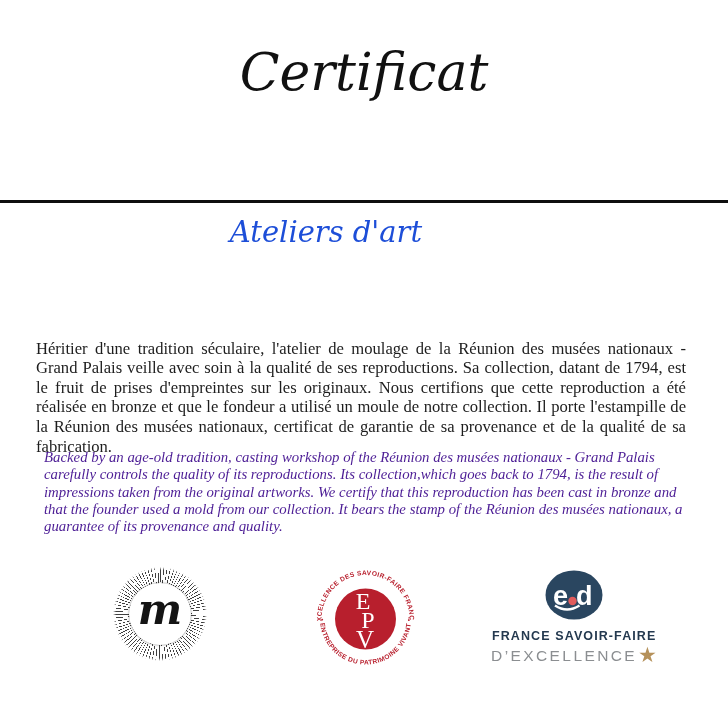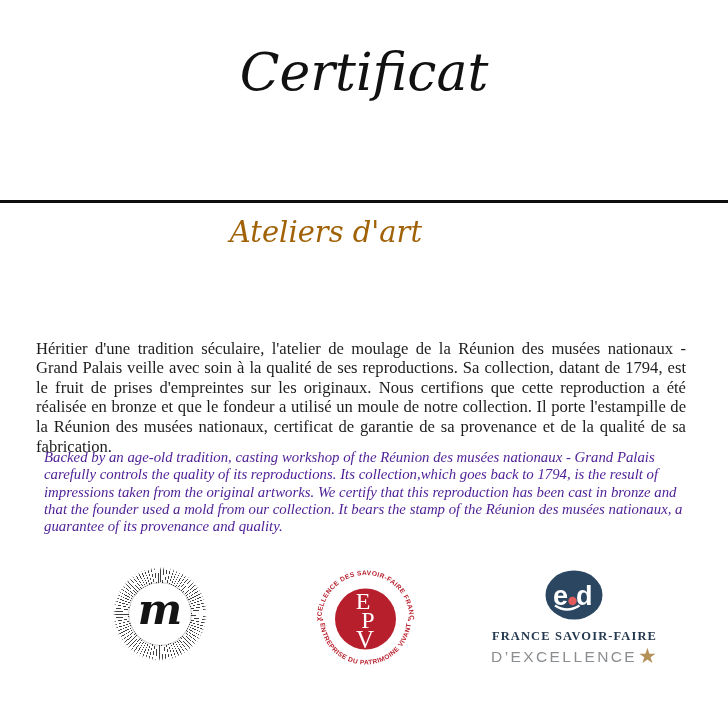--- a/index.html
+++ b/index.html
@@ -35,21 +35,21 @@
 
   
   .subtitle-block {
     position: absolute;
     top: 214px; left: 0; width: 652px;
     text-align: center;
     font-family: "DejaVu Serif", serif;
     font-style: italic;
     font-size: 29px;
     line-height: 37px;
-    color: #a16207;
+    color: #1d4ed8;
   }
 
   
   .body-fr {
     position: absolute;
     top: 322px; left: 36px; right: 42px;
     text-align: justify;
     font-family: "Liberation Serif", serif;
     font-size: 16.6px;
     line-height: 19.6px;
@@ -98,21 +98,21 @@
   
   .epv-logo { position: absolute; left: 308px; top: 0; width: 115px; height: 118px; }
 
   
   .fsf-logo {
     position: absolute; left: 492px; top: 12px; width: 164px;
     text-align: center;
   }
   .fsf-line1 {
     margin-top: 5px;
-    font-family: Liberation Serif, serif;
+    font-family: Liberation Sans, sans-serif;
     font-weight: 700;
     font-size: 12.5px;
     letter-spacing: 1.1px;
     color: #24394f;
     white-space: nowrap;
   }
   .fsf-line2 {
     margin-top: 2px;
     font-family: "Liberation Sans", sans-serif;
     font-weight: 400;

